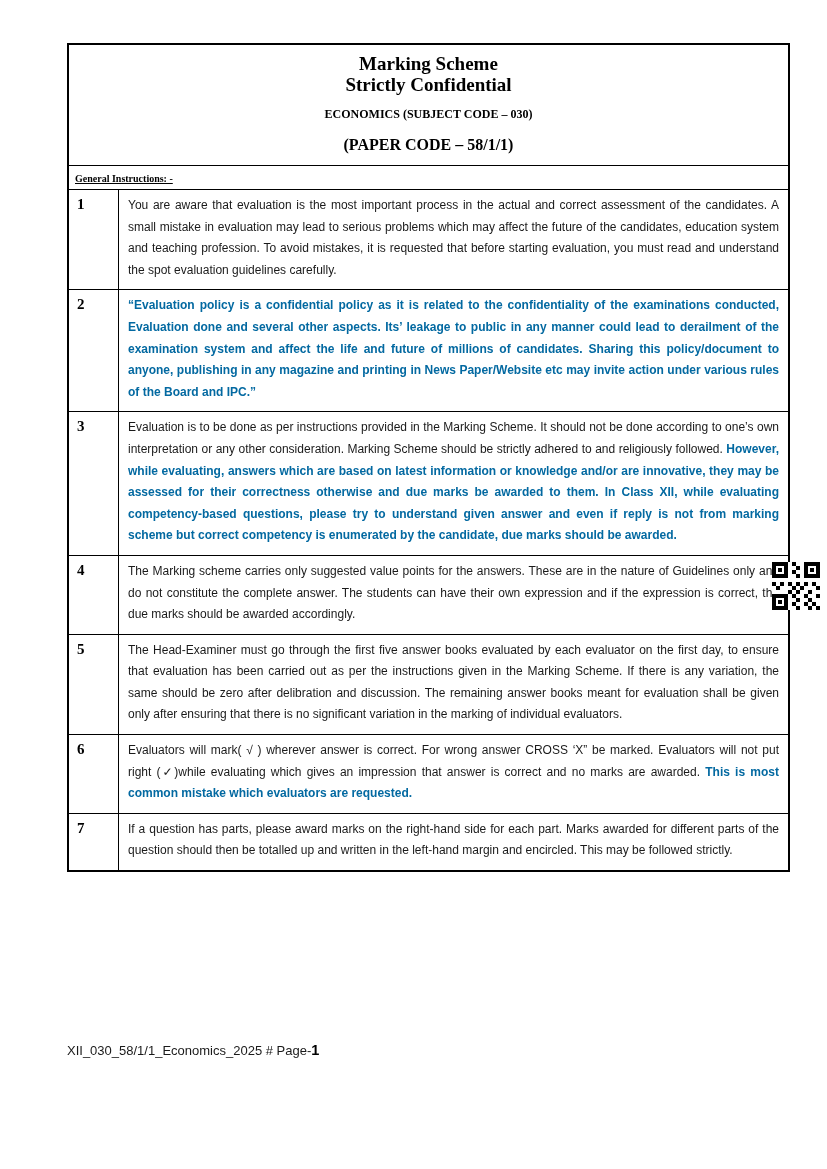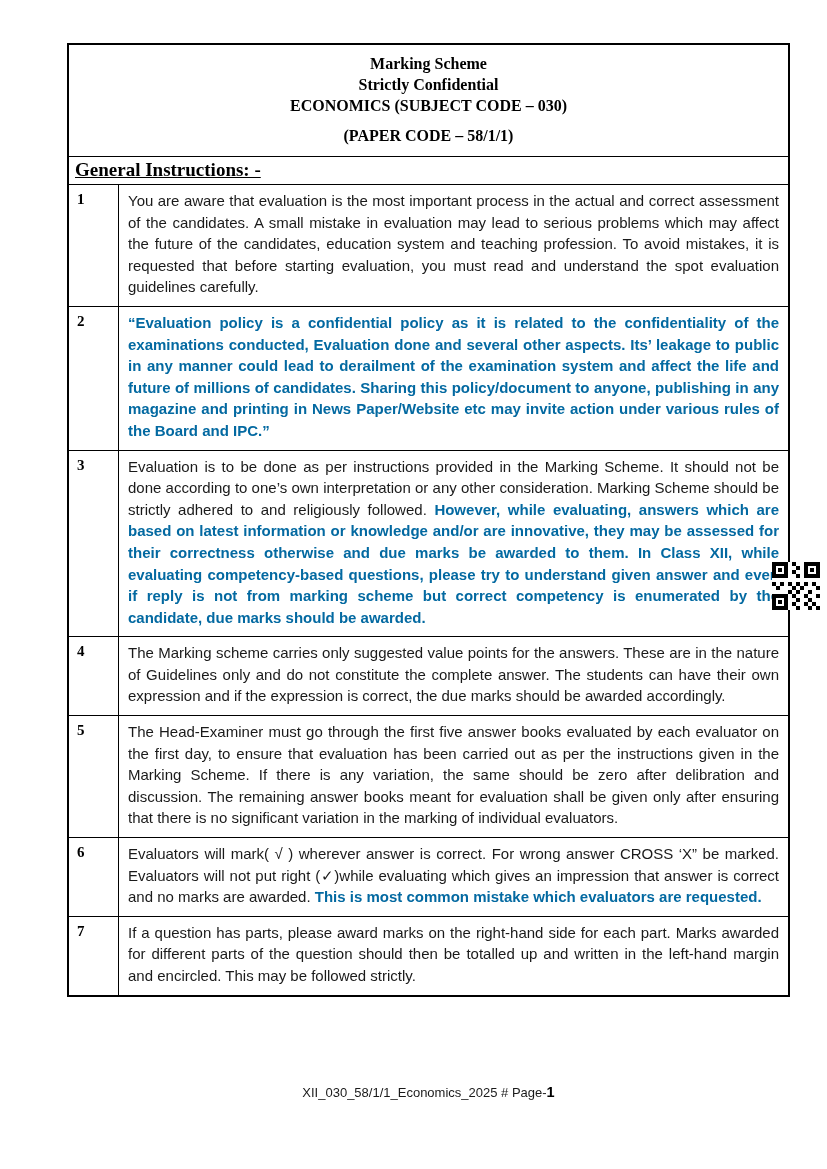--- a/index.html
+++ b/index.html
@@ -20,71 +20,71 @@
     border: 2px solid #000;
     box-sizing: border-box;
     background: #fff;
   }
   .header {
     padding: 8px 6px 10px 6px;
     text-align: center;
     font-family: "Liberation Serif", serif;
     font-weight: bold;
   }
-  .h-line { font-size: 16px; line-height: 21px; text-align: center; }
-  .h-subject { font-size: 16px; line-height: 21px; }
+  .h-line { font-size: 19px; line-height: 21px; text-align: center; }
+  .h-subject { font-size: 12px; line-height: 21px; margin-top: 9px; }
   .h-paper { font-size: 16px; line-height: 21px; margin-top: 9px; font-family: Liberation Serif, serif; }
   .gi-row {
     border-top: 1.5px solid #000;
     border-bottom: 1.5px solid #000;
     padding: 2px 6px 3px 6px;
   }
   .gi {
     font-family: "Liberation Serif", serif;
     font-weight: bold;
-    font-size: 19px;
+    font-size: 10px;
     text-decoration: underline;
   }
   .row {
     display: flex;
     border-bottom: 1.2px solid #000;
   }
   .row:last-child { border-bottom: none; }
   .num {
     width: 50px;
     min-width: 50px;
     box-sizing: border-box;
     border-right: 1.2px solid #000;
     font-family: "Liberation Serif", serif;
     font-weight: bold;
     font-size: 15px;
     padding: 6px 0 0 8px;
   }
   .txt {
     flex: 1;
     padding: 5px 9px 8px 9px;
-    font-size: 15px;
+    font-size: 12px;
     line-height: 21.6px;
     text-align: justify;
     color: #1a1a1a;
   }
   .txt .b { font-weight: bold; color: #0369a1; }
   .qr {
     position: absolute;
     left: 772px;
     top: 562px;
     width: 48px;
     height: 48px;
   }
   .footer {
     position: absolute;
     left: 67px;
-    top: 1084px;
+    top: 1042px;
     width: 723px;
-    text-align: center;
+    text-align: left;
     font-size: 13px;
     color: #1a1a1a;
   }
   .footer .pg { font-weight: bold; font-size: 14.5px; color: #000; }
 </style>
 </head>
 <body>
 
 <div class="page">
 

